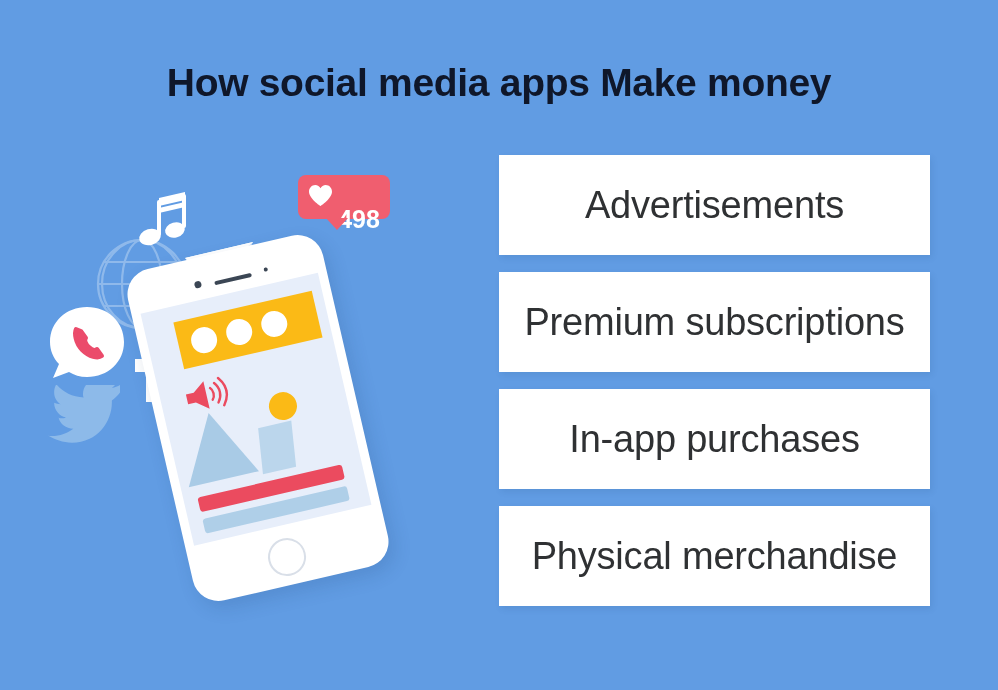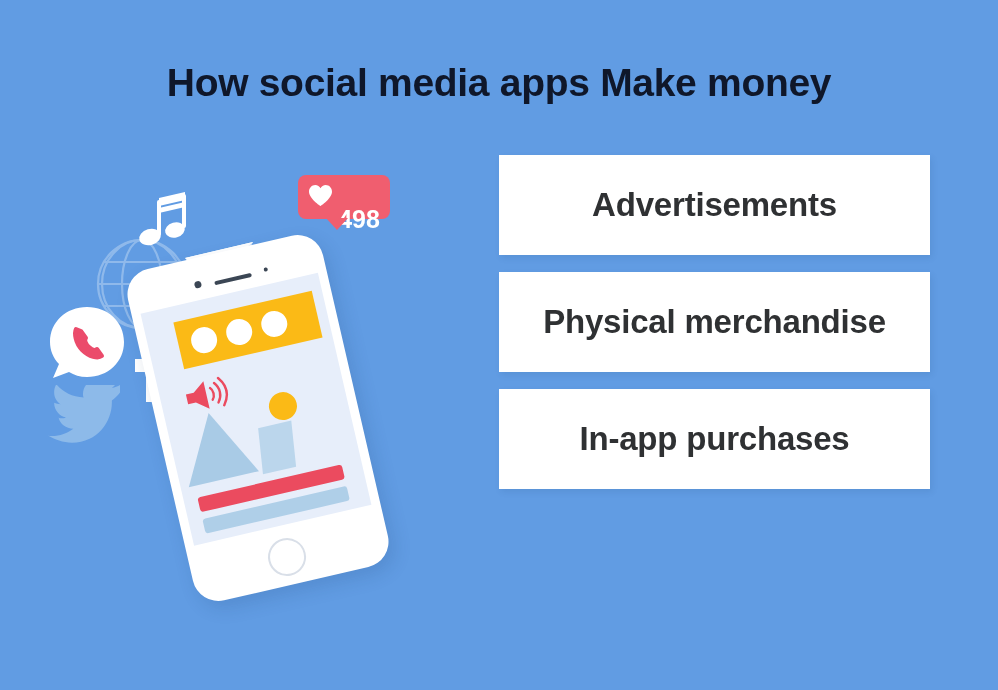--- a/index.html
+++ b/index.html
@@ -44,22 +44,22 @@
     height: 100px;
     background: #ffffff;
     margin-bottom: 17px;
     box-shadow: 2px 3px 6px rgba(30, 70, 120, 0.12);
     display: flex;
     align-items: center;
     justify-content: center;
   }
   .card-label {
     color: #2f3133;
-    font-size: 33px;
-    font-weight: bold;
+    font-size: 38px;
+    font-weight: normal;
     letter-spacing: -0.2px;
     white-space: nowrap;
   }
 
   
   #illustration {
     position: absolute;
     left: 0;
     top: 0;
     width: 470px;
@@ -342,20 +342,23 @@
       </div>
     </div>
 
   </div>
 
   <div id="cards">
     <div class="card">
       <span class="card-label">Advertisements</span>
     </div>
     <div class="card">
-      <span class="card-label">Physical merchandise</span>
+      <span class="card-label">Premium subscriptions</span>
     </div>
     <div class="card">
       <span class="card-label">In-app purchases</span>
     </div>
+    <div class="card">
+      <span class="card-label">Physical merchandise</span>
+    </div>
   </div>
 
 </div>
 
 </body></html>

